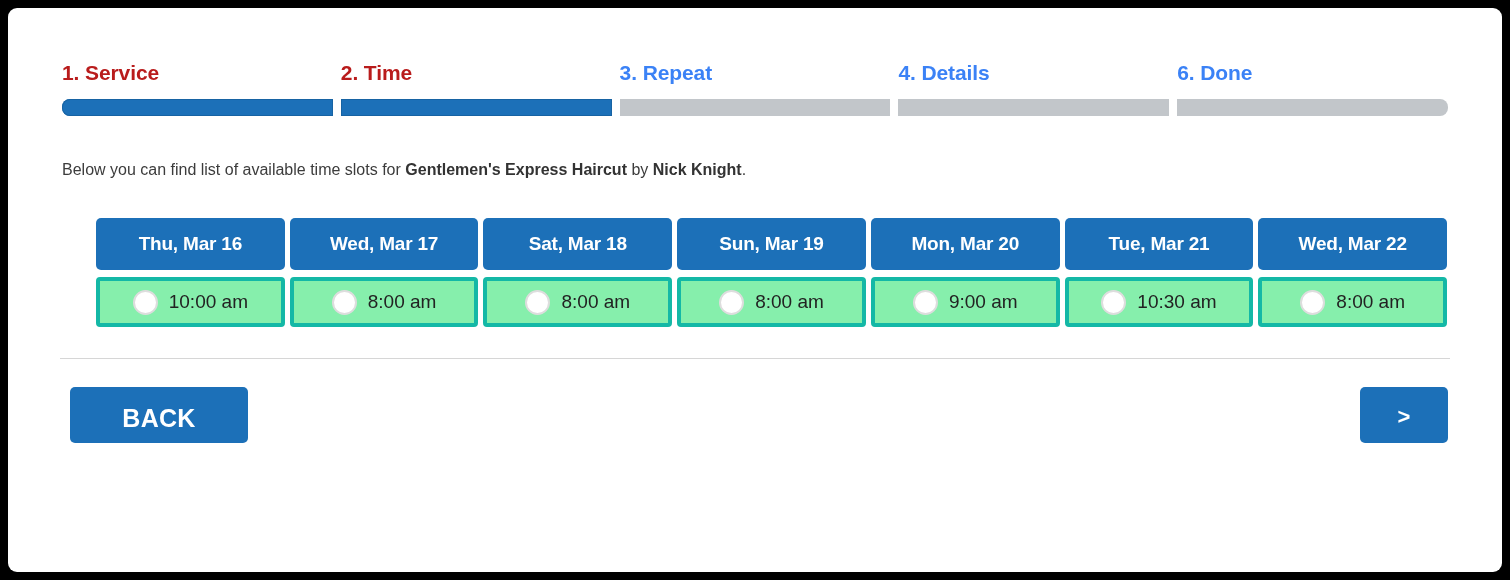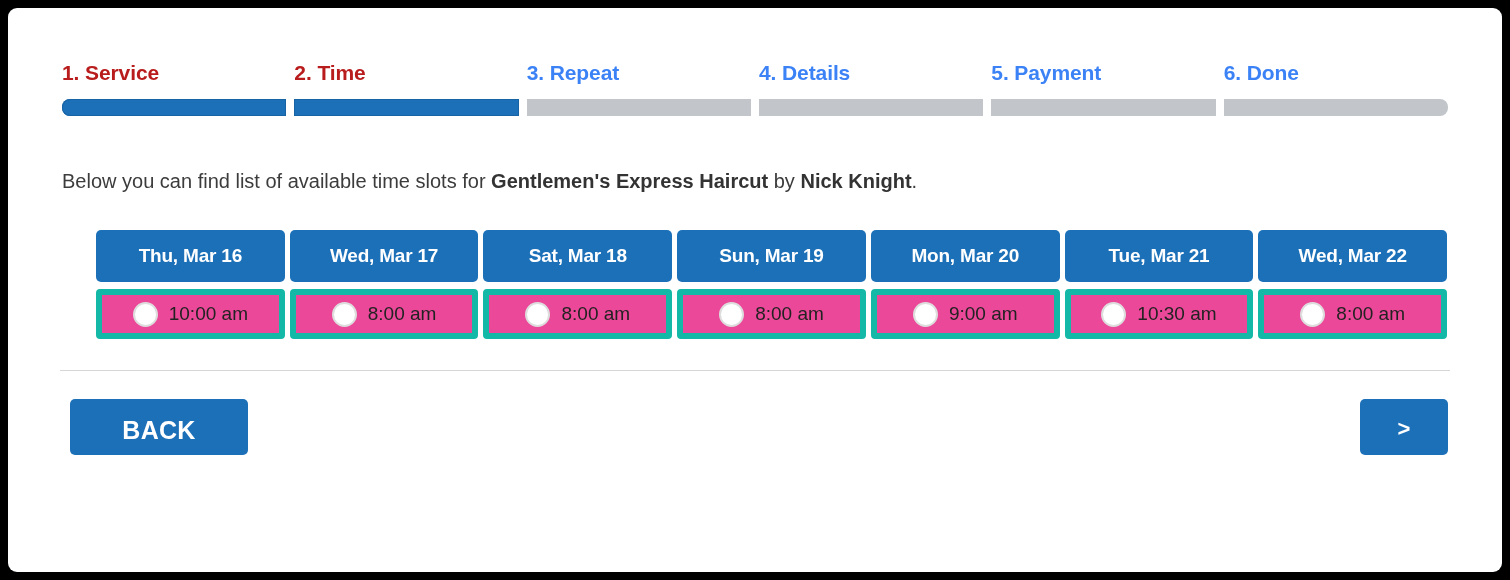--- a/index.html
+++ b/index.html
@@ -79,22 +79,22 @@
     border-top-left-radius: 8px;
     border-bottom-left-radius: 8px;
   }
   .step.last .step-bar {
     border-top-right-radius: 8px;
     border-bottom-right-radius: 8px;
   }
 
   
   .desc {
-    margin-top: 48px;
-    font-size: 20px;
+    margin-top: 36px;
+    font-size: 16px;
     line-height: 35px;
     color: #3c3c3c;
   }
   .desc b { font-weight: bold; color: #333333; }
   .desc .line { white-space: nowrap; }
 
   
   .slots {
     margin-top: 31px;
     margin-left: 34px;
@@ -117,23 +117,23 @@
     line-height: 52px;
     border-radius: 5px;
     letter-spacing: -0.2px;
     white-space: nowrap;
     overflow: hidden;
   }
 
   .slot {
     margin-top: 7px;
     height: 50px;
-    border: 6px solid #14b8a6;
+    border: 4px solid #14b8a6;
     border-radius: 4px;
-    background: #ec4899;
+    background: #86efac;
     display: flex;
     align-items: center;
     justify-content: center;
     box-sizing: border-box;
   }
   .radio {
     width: 21px;
     height: 21px;
     border: 2px solid #dddddd;
     border-radius: 50%;
@@ -208,24 +208,20 @@
           <div class="step-bar"></div>
         </div>
         <div class="step">
           <div class="step-label">3. Repeat</div>
           <div class="step-bar"></div>
         </div>
         <div class="step">
           <div class="step-label">4. Details</div>
           <div class="step-bar"></div>
         </div>
-        <div class="step">
-          <div class="step-label">5. Payment</div>
-          <div class="step-bar"></div>
-        </div>
         <div class="step last">
           <div class="step-label">6. Done</div>
           <div class="step-bar"></div>
         </div>
       </div>
 
       <div class="desc">
         <div class="line"><span>Below you can find list of available time slots for </span><b>Gentlemen's Express Haircut</b><span> by </span><b>Nick Knight</b><span>.</span></div>
       </div>
 

